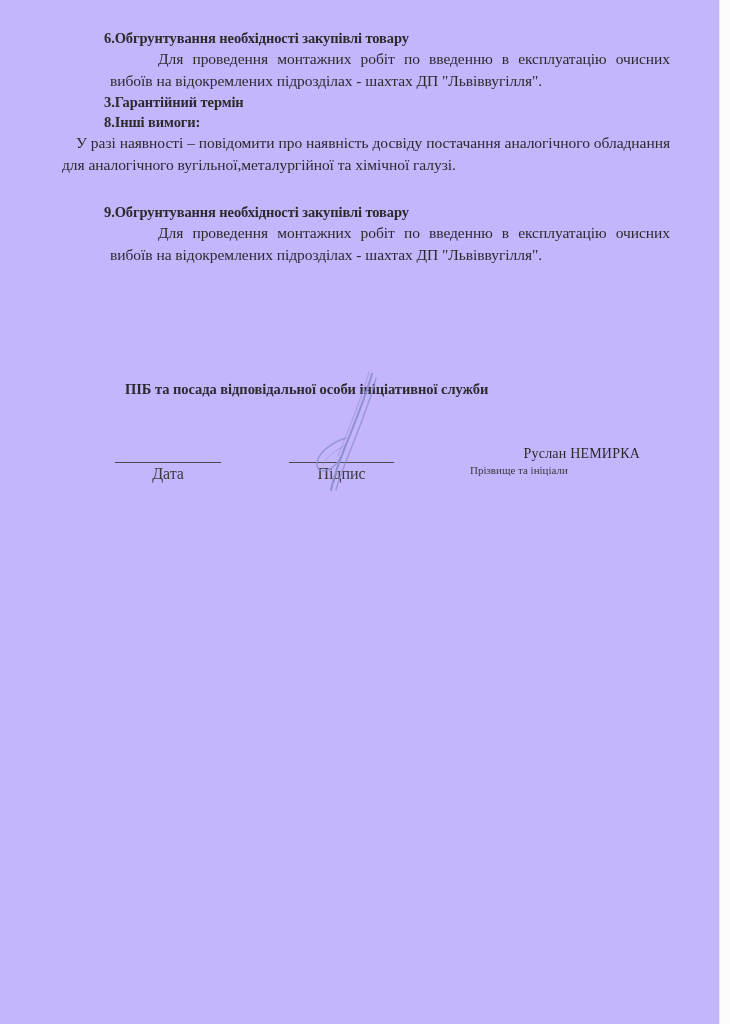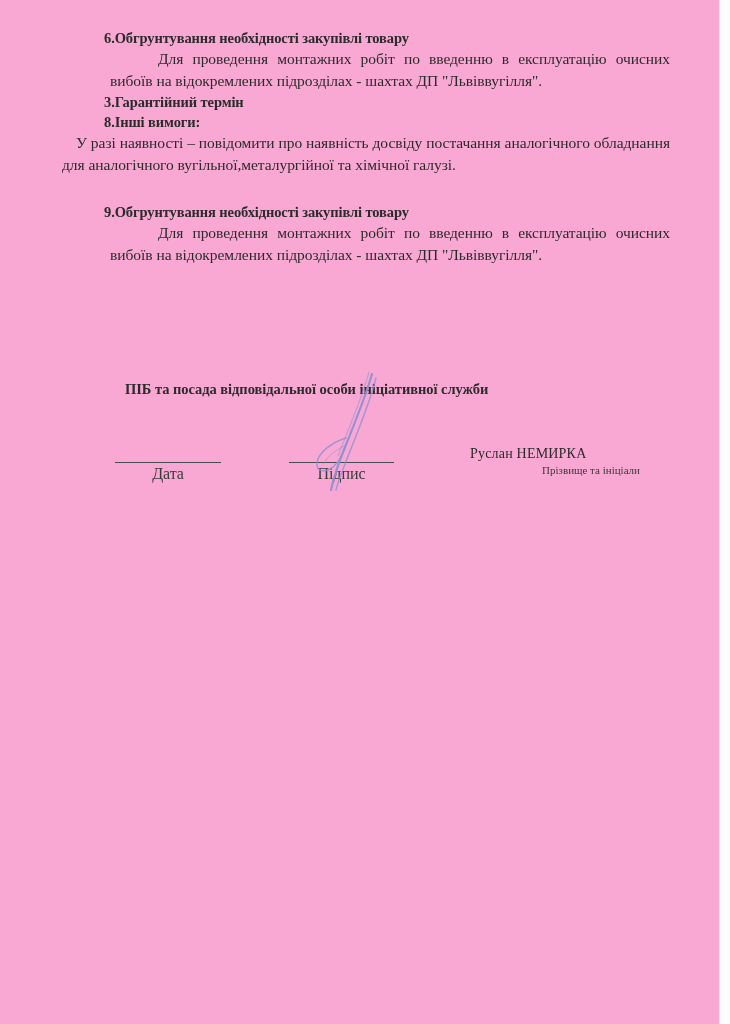--- a/index.html
+++ b/index.html
@@ -4,21 +4,21 @@
 <style>
   html, body {
     margin: 0;
     padding: 0;
     background: #ffffff;
   }
   #page {
     position: relative;
     width: 730px;
     height: 1024px;
-    background: #f9a8d4;
+    background: #c4b5fd;
     overflow: hidden;
     font-family: "Liberation Serif", "DejaVu Serif", serif;
     color: #2b2b2b;
   }
 
   
   #page-edge-right {
     position: absolute;
     top: 0;
     right: 10px;
@@ -106,30 +106,30 @@
     letter-spacing: -0.05px;
   }
   .cap-date { left: 115px; top: 25px; width: 106px; }
   .cap-sign { left: 289px; top: 25px; width: 105px; }
 
   .sig-name {
     position: absolute;
     left: 470px;
     top: 6px;
     width: 170px;
-    text-align: left;
+    text-align: right;
     font-size: 14px;
     letter-spacing: 0.2px;
   }
   .sig-name-caption {
     position: absolute;
     left: 470px;
     top: 24px;
     width: 170px;
-    text-align: right;
+    text-align: left;
     font-size: 11px;
     color: #3a3a3a;
   }
 
   
   #signature-mark {
     position: absolute;
     left: 300px;
     top: 368px;
     width: 110px;

